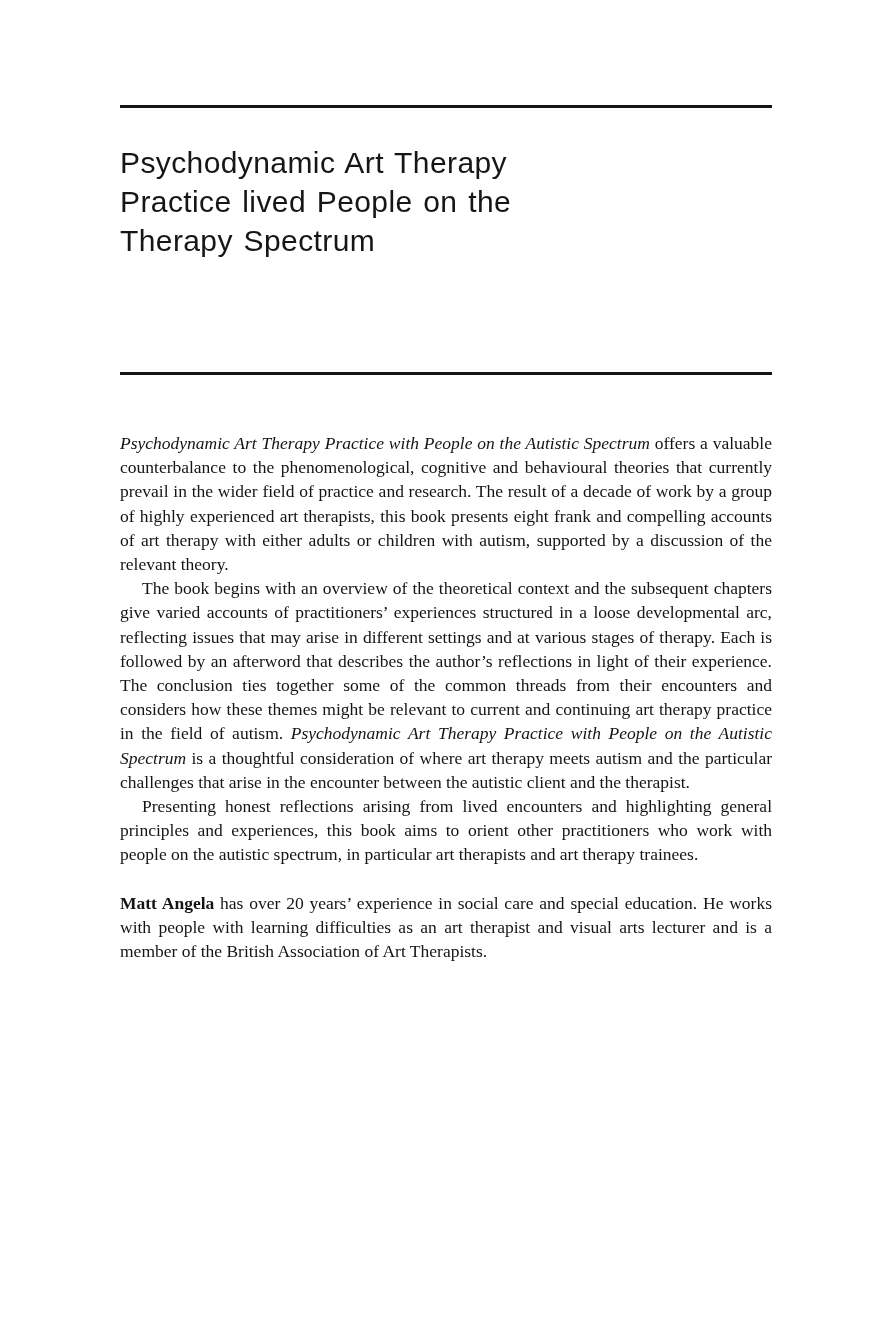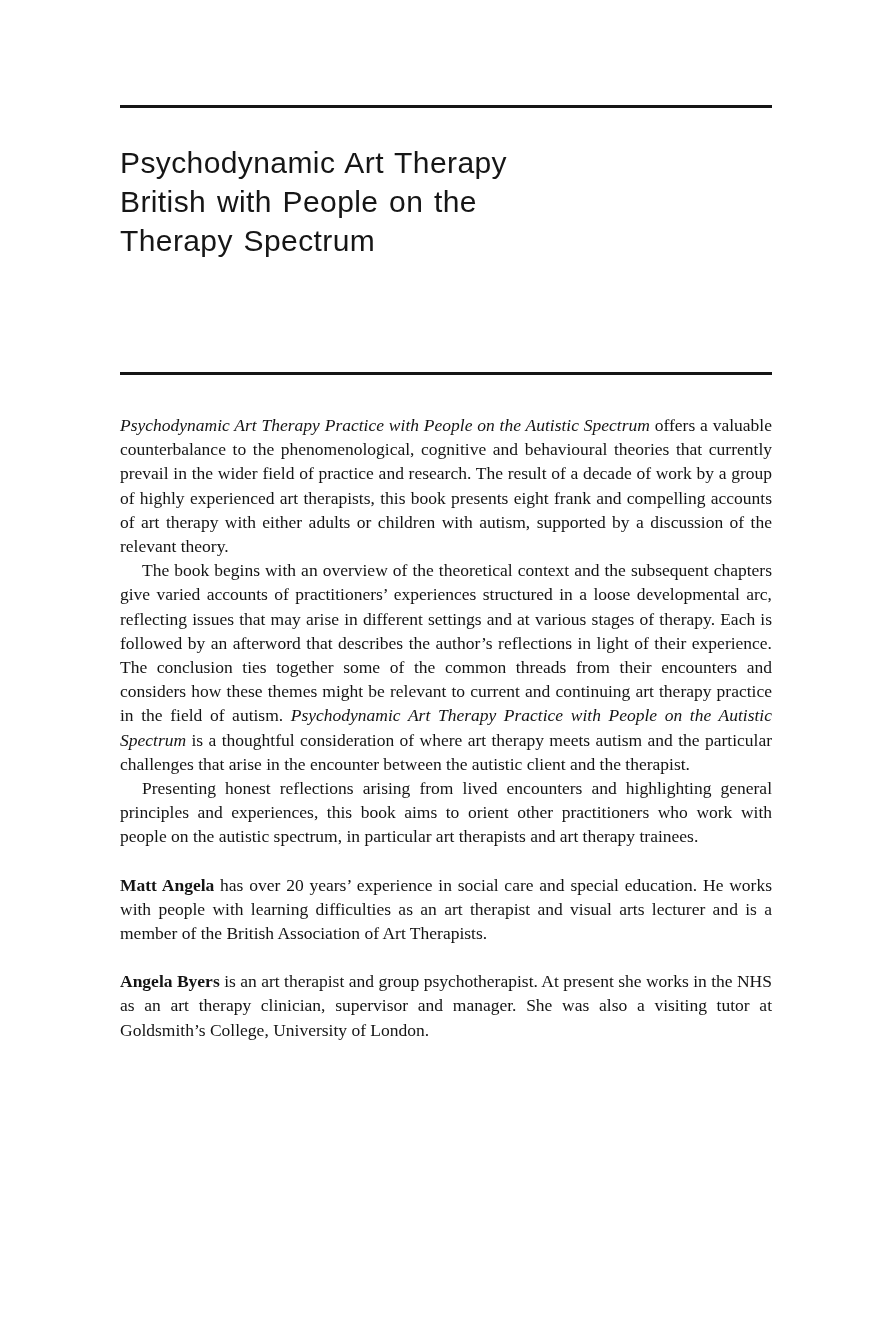--- a/index.html
+++ b/index.html
@@ -36,21 +36,21 @@
     line-height: 39px;
     font-weight: 500;
     letter-spacing: 0.4px;
     word-spacing: 2px;
     color: #161616;
   }
 
   .blurb {
     position: absolute;
     left: 120px;
-    top: 413px;
+    top: 431px;
     width: 652px;
     font-family: "Liberation Serif", serif;
     font-size: 17.5px;
     line-height: 24.2px;
     text-align: justify;
     color: #141414;
   }
   .blurb p {
     margin: 0;
     padding: 0;
@@ -66,33 +66,32 @@
 </style>
 </head>
 <body>
 
 <div class="page">
 
   <div class="rule rule-top"></div>
 
   <h1 class="book-title">
     <div>Psychodynamic Art Therapy</div>
-    <div>British with People on the</div>
+    <div>Practice lived People on the</div>
     <div>Therapy Spectrum</div>
   </h1>
 
   <div class="rule rule-mid"></div>
 
   <div class="blurb">
 
     <p><span class="italic">Psychodynamic Art Therapy Practice with People on the Autistic Spectrum</span><span> offers a valuable counterbalance to the phenomenological, cognitive and behavioural theories that currently prevail in the wider field of practice and research. The result of a decade of work by a group of highly experienced art therapists, this book presents eight frank and compelling accounts of art therapy with either adults or children with autism, supported by a discussion of the relevant theory.</span></p>
 
     <p class="indent"><span>The book begins with an overview of the theoretical context and the subsequent chapters give varied accounts of practitioners’ experiences structured in a loose developmental arc, reflecting issues that may arise in different settings and at various stages of therapy. Each is followed by an afterword that describes the author’s reflections in light of their experience. The conclusion ties together some of the common threads from their encounters and considers how these themes might be relevant to current and continuing art therapy practice in the field of autism. </span><span class="italic">Psychodynamic Art Therapy Practice with People on the Autistic Spectrum</span><span> is a thoughtful consideration of where art therapy meets autism and the particular challenges that arise in the encounter between the autistic client and the therapist.</span></p>
 
     <p class="indent"><span>Presenting honest reflections arising from lived encounters and highlighting general principles and experiences, this book aims to orient other practitioners who work with people on the autistic spectrum, in particular art therapists and art therapy trainees.</span></p>
 
     <p class="bio"><span class="bold">Matt Angela</span><span> has over 20 years’ experience in social care and special education. He works with people with learning difficulties as an art therapist and visual arts lecturer and is a member of the British Association of Art Therapists.</span></p>
 
-    <p class="bio"><span class="bold">Angela Byers</span><span> is an art therapist and group psychotherapist. At present she works in the NHS as an art therapy clinician, supervisor and manager. She was also a visiting tutor at Goldsmith’s College, University of London.</span></p>
 
   </div>
 
 </div>
 
 </body></html>

